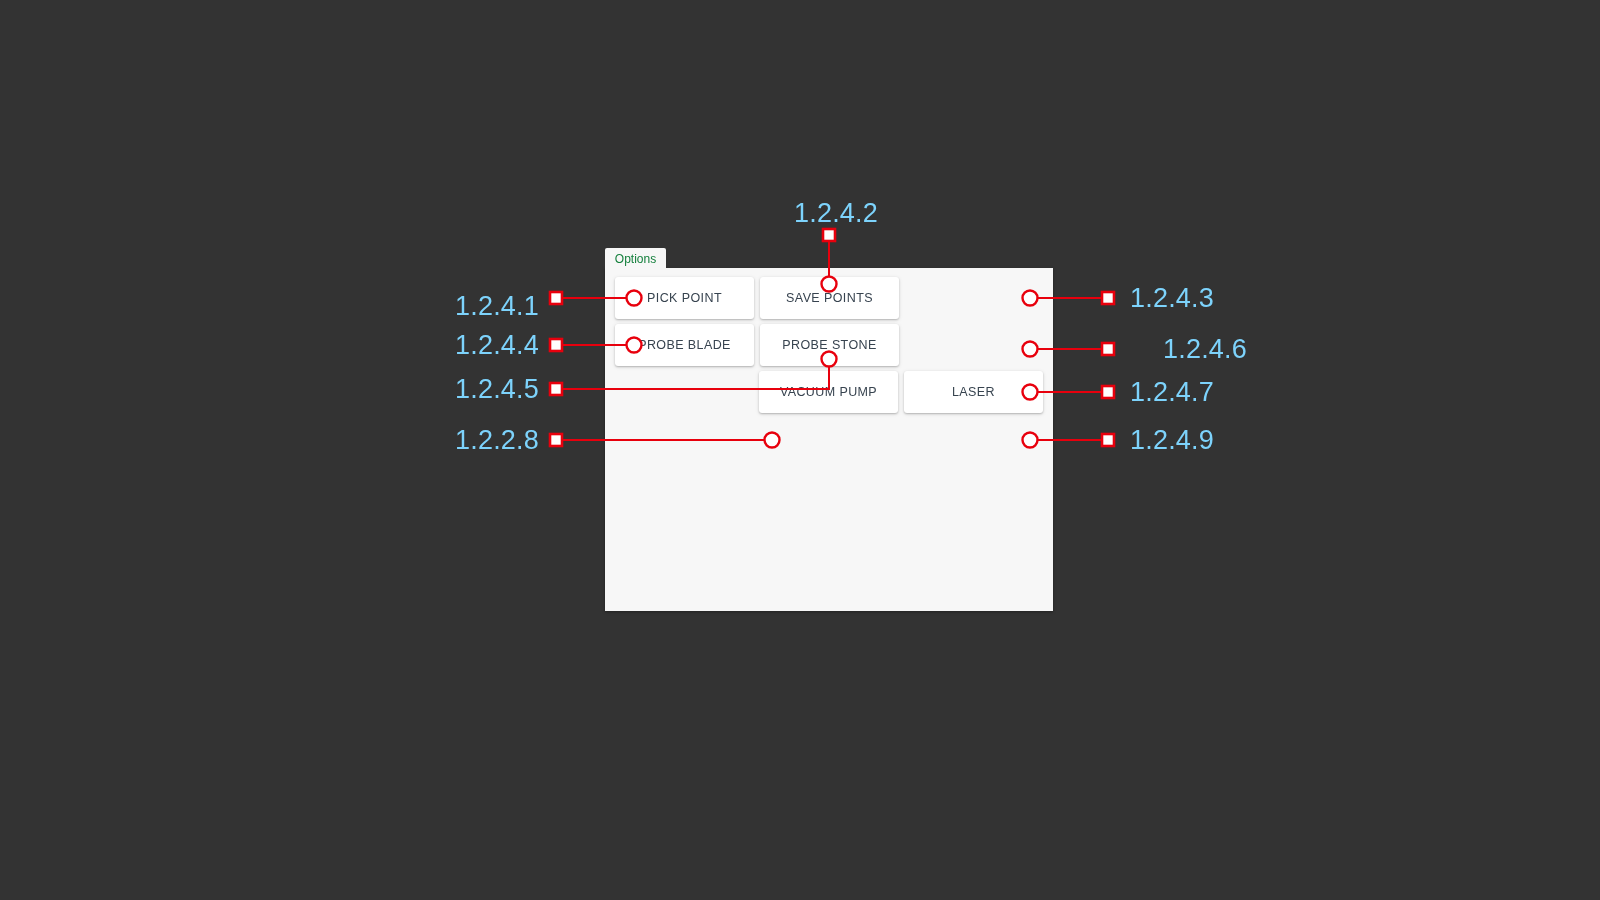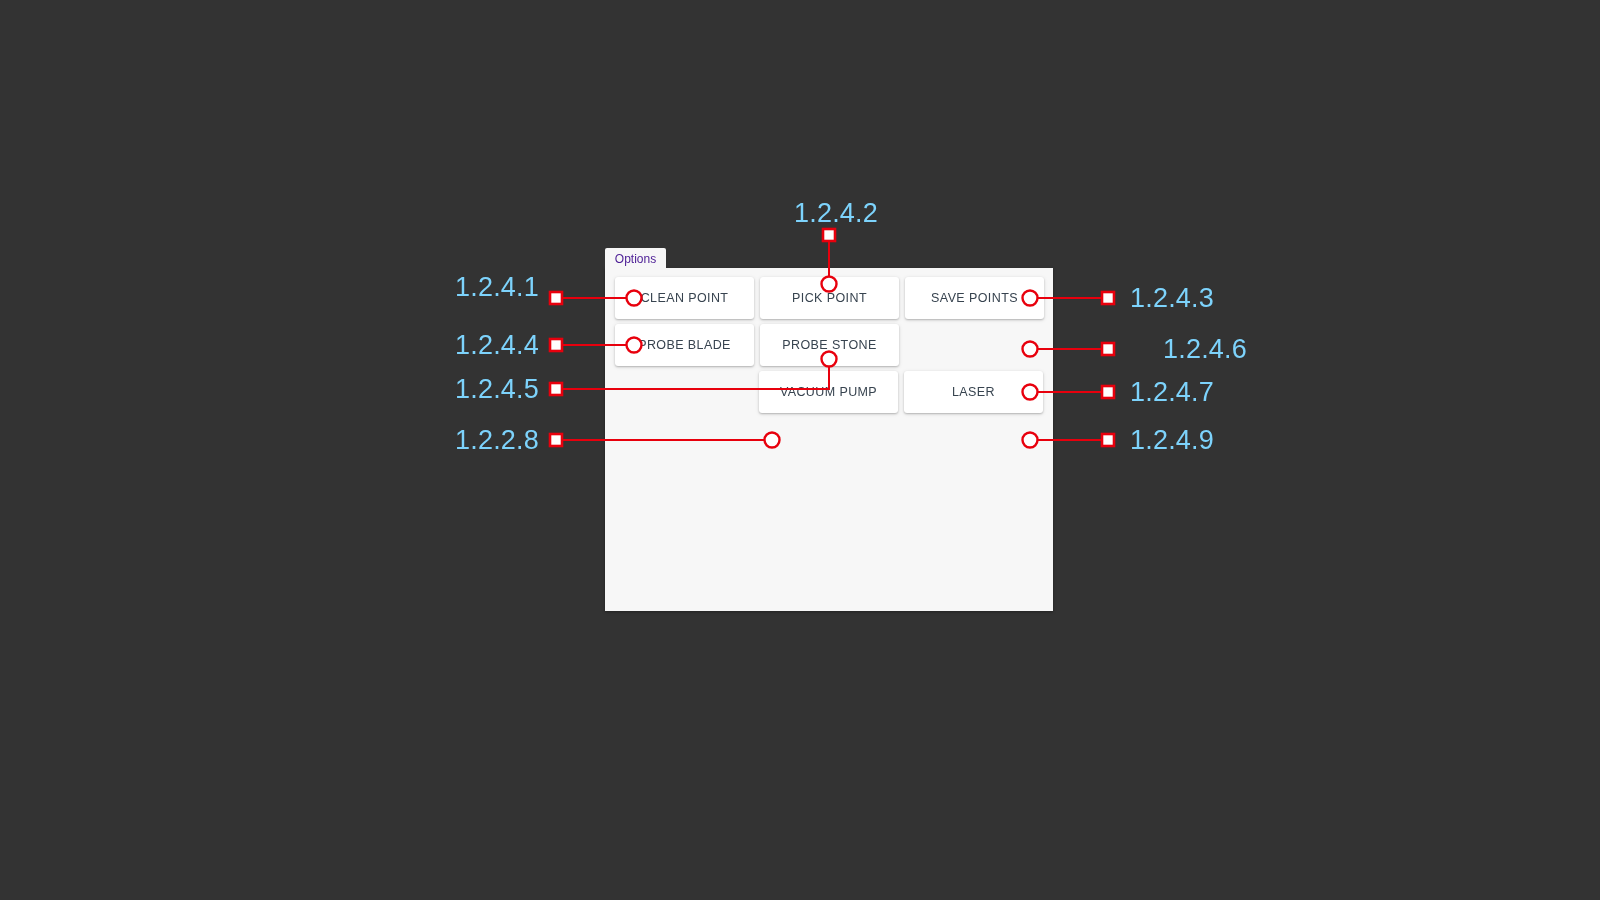--- a/index.html
+++ b/index.html
@@ -56,21 +56,21 @@
     background: #f7f7f7;
     border-top-left-radius: 2px;
     border-top-right-radius: 2px;
     z-index: 11;
     display: flex;
     align-items: center;
     justify-content: center;
   }
   #options-tab .tab-label {
     font-size: 12px;
-    color: #4c1d95;
+    color: #15803d;
     font-family: "Liberation Sans", sans-serif;
   }
 
   .btn-grid {
     position: absolute;
     left: 10px;
     top: 9px;
     width: 428px;
   }
   .grid-row {
@@ -110,23 +110,20 @@
 
   <div id="options-tab">
     <span class="tab-label">Options</span>
   </div>
 
   <div id="options-panel">
     <div class="btn-grid">
 
       <div class="grid-row">
         <div class="cell">
-          <button class="opt-btn">CLEAN POINT</button>
-        </div>
-        <div class="cell">
           <button class="opt-btn">PICK POINT</button>
         </div>
         <div class="cell">
           <button class="opt-btn">SAVE POINTS</button>
         </div>
       </div>
 
       <div class="grid-row">
         <div class="cell">
           <button class="opt-btn">PROBE BLADE</button>
@@ -202,21 +199,21 @@
 
     <g>
       <path d="M1037,440 L1107,440" stroke="#e8000d" stroke-width="2" fill="none"></path>
       <circle cx="1030" cy="440" r="7.5" stroke="#e8000d" stroke-width="2.4" fill="#ffffff"></circle>
       <rect x="1102" y="434" width="12" height="12" fill="#ffffff" stroke="#e8000d" stroke-width="2.6"></rect>
     </g>
   </svg>
 
   <div class="callout-label" style="left:794px; top:200px;">1.2.4.2</div>
 
-  <div class="callout-label right-align" style="left:400px; top:274px; width:139px;">1.2.4.1</div>
+  <div class="callout-label right-align" style="left:400px; top:293px; width:139px;">1.2.4.1</div>
   <div class="callout-label right-align" style="left:400px; top:332px; width:139px;">1.2.4.4</div>
   <div class="callout-label right-align" style="left:400px; top:376px; width:139px;">1.2.4.5</div>
   <div class="callout-label right-align" style="left:400px; top:427px; width:139px;">1.2.2.8</div>
 
   <div class="callout-label" style="left:1130px; top:285px;">1.2.4.3</div>
   <div class="callout-label" style="left:1163px; top:336px;">1.2.4.6</div>
   <div class="callout-label" style="left:1130px; top:379px;">1.2.4.7</div>
   <div class="callout-label" style="left:1130px; top:427px;">1.2.4.9</div>
 
 </div>

